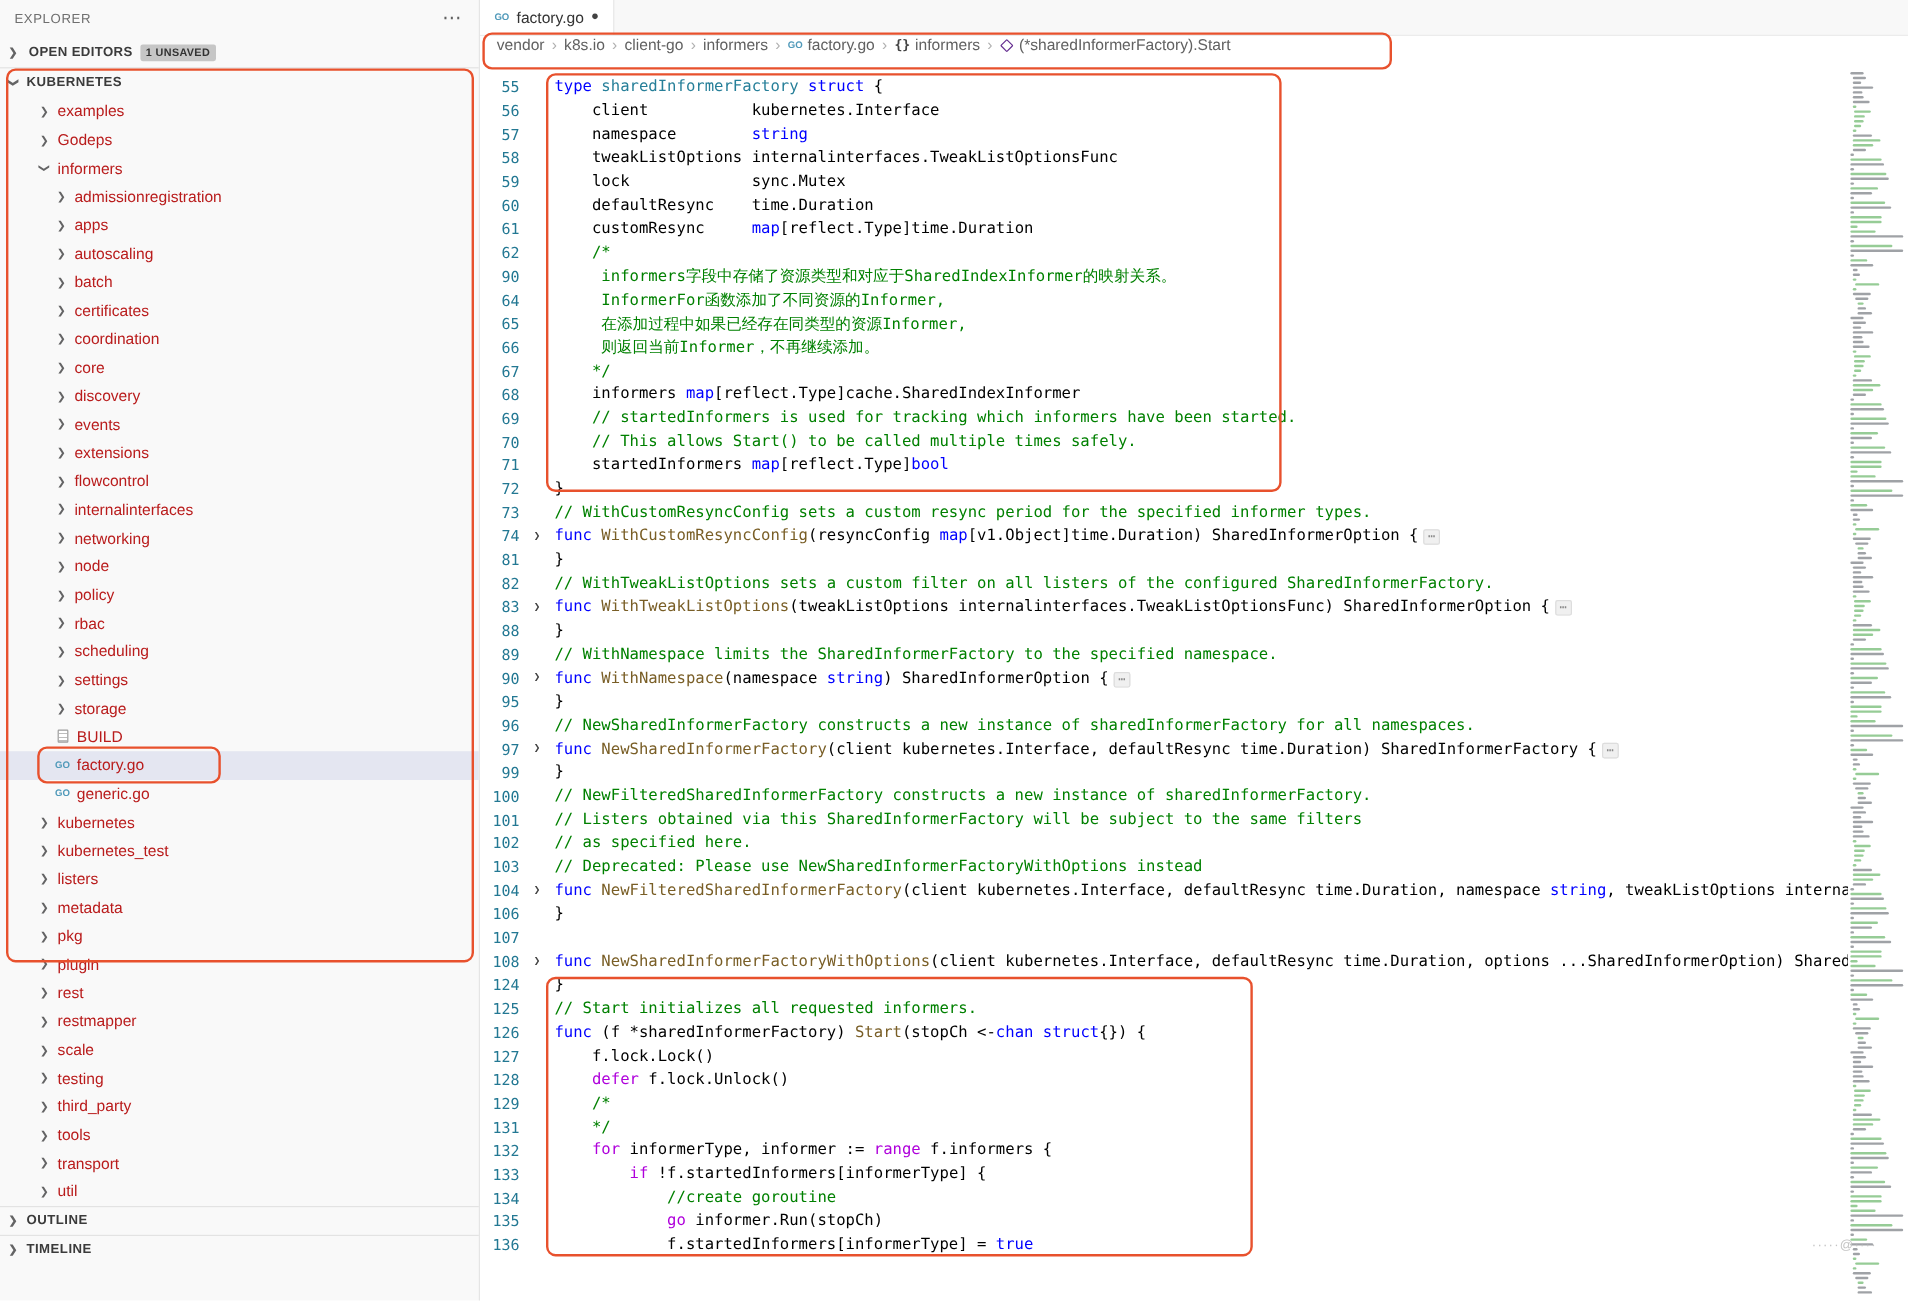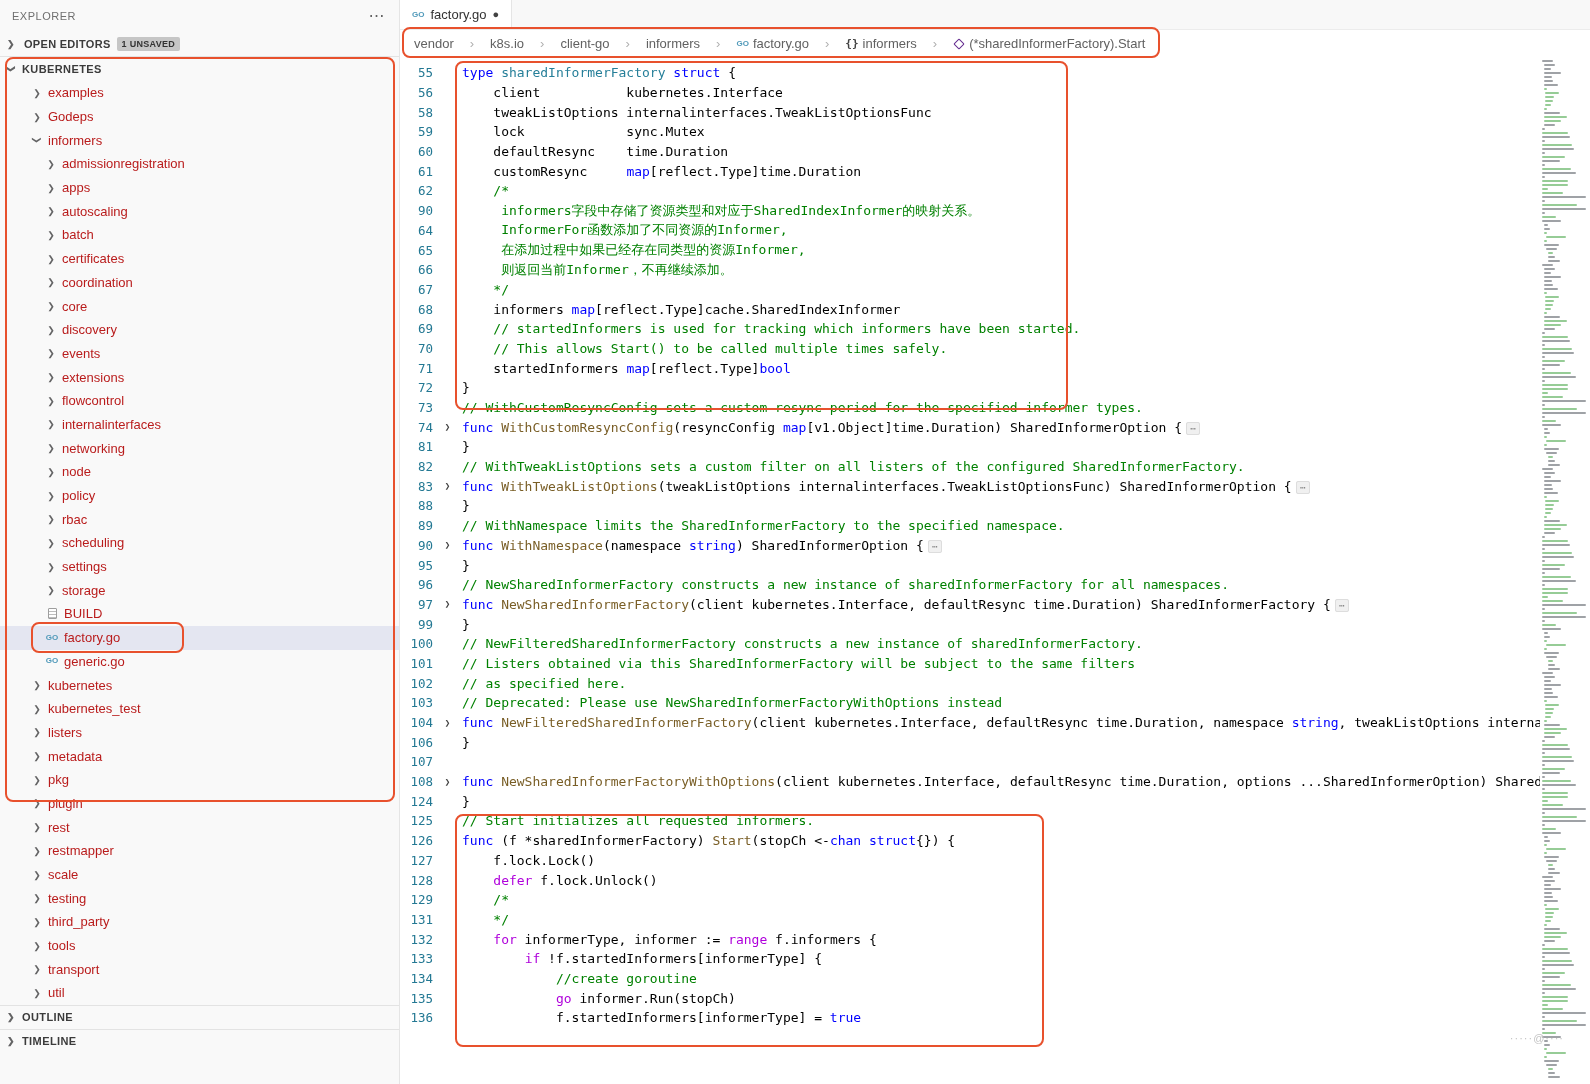--- a/index.html
+++ b/index.html
@@ -33,21 +33,21 @@
               font-family:"Liberation Sans",sans-serif; line-height:1; }
   .build-icon { width:9px; height:11px; border:1px solid #9e9e9e; border-radius:1px;
                 background:repeating-linear-gradient(#fff 0 2px,#bdbdbd 2px 3px); display:inline-block; }
 
   
   .editor { position:absolute; left:400px; right:0; top:0; bottom:0; background:#fff; }
   .tabbar { height:30px; background:#f8f8f8; border-bottom:1px solid #ececec; display:flex; }
   .tab { background:#fff; display:flex; align-items:center; gap:6px; padding:0 12px;
          font-size:13px; color:#333; border-right:1px solid #e5e5e5; cursor:pointer; }
   .dirty-dot { font-size:11px; color:#424242; line-height:1; }
-  .breadcrumbs { height:27px; display:flex; align-items:center; gap:16px; padding-left:14px;
+  .breadcrumbs { height:27px; display:flex; align-items:flex-start; gap:6px; padding-left:14px;
                  font-size:13px; color:#616161; white-space:nowrap; }
   .bc-item { display:inline-flex; align-items:center; gap:4px; cursor:pointer; }
   .bc-sep { color:#b0b0b0; font-size:13px; }
   .bc-ns { font-family:"DejaVu Sans Mono","Liberation Mono",monospace; font-weight:700;
            font-size:11px; color:#424242; }
   .bc-method { width:8px; height:8px; border:1.5px solid #652d90; transform:rotate(45deg);
                border-radius:1px; display:inline-block; margin:0 2px; }
 
   .code-area { position:absolute; left:0; right:0; top:57px; bottom:0; overflow:hidden;
                font-family:"DejaVu Sans Mono","Liberation Mono",monospace; font-size:13px;
@@ -306,20 +306,21 @@
         <span class="bc-sep">›</span>
         <span class="bc-item">
           <span class="bc-method"></span>
           <span class="bc-label">(*sharedInformerFactory).Start</span>
         </span>
       </div>
     <div class="code-area">
       <div>
           <div class="code-line"><div class="ln-num">55</div><div class="ln-fold"></div><div class="ln-text"><span class="t-k">type</span><span class="t-p"> </span><span class="t-y">sharedInformerFactory</span><span class="t-p"> </span><span class="t-k">struct</span><span class="t-p"> {</span></div></div>
           <div class="code-line"><div class="ln-num">56</div><div class="ln-fold"></div><div class="ln-text"><span class="t-p">    client           kubernetes.Interface</span></div></div>
+          <div class="code-line"><div class="ln-num">57</div><div class="ln-fold"></div><div class="ln-text"><span class="t-p">    namespace        </span><span class="t-k">string</span></div></div>
           <div class="code-line"><div class="ln-num">58</div><div class="ln-fold"></div><div class="ln-text"><span class="t-p">    tweakListOptions internalinterfaces.TweakListOptionsFunc</span></div></div>
           <div class="code-line"><div class="ln-num">59</div><div class="ln-fold"></div><div class="ln-text"><span class="t-p">    lock             sync.Mutex</span></div></div>
           <div class="code-line"><div class="ln-num">60</div><div class="ln-fold"></div><div class="ln-text"><span class="t-p">    defaultResync    time.Duration</span></div></div>
           <div class="code-line"><div class="ln-num">61</div><div class="ln-fold"></div><div class="ln-text"><span class="t-p">    customResync     </span><span class="t-k">map</span><span class="t-p">[reflect.Type]time.Duration</span></div></div>
           <div class="code-line"><div class="ln-num">62</div><div class="ln-fold"></div><div class="ln-text"><span class="t-g">    /*</span></div></div>
           <div class="code-line"><div class="ln-num">90</div><div class="ln-fold"></div><div class="ln-text"><span class="t-g">     informers字段中存储了资源类型和对应于SharedIndexInformer的映射关系。</span></div></div>
           <div class="code-line"><div class="ln-num">64</div><div class="ln-fold"></div><div class="ln-text"><span class="t-g">     InformerFor函数添加了不同资源的Informer,</span></div></div>
           <div class="code-line"><div class="ln-num">65</div><div class="ln-fold"></div><div class="ln-text"><span class="t-g">     在添加过程中如果已经存在同类型的资源Informer,</span></div></div>
           <div class="code-line"><div class="ln-num">66</div><div class="ln-fold"></div><div class="ln-text"><span class="t-g">     则返回当前Informer，不再继续添加。</span></div></div>
           <div class="code-line"><div class="ln-num">67</div><div class="ln-fold"></div><div class="ln-text"><span class="t-g">    */</span></div></div>

